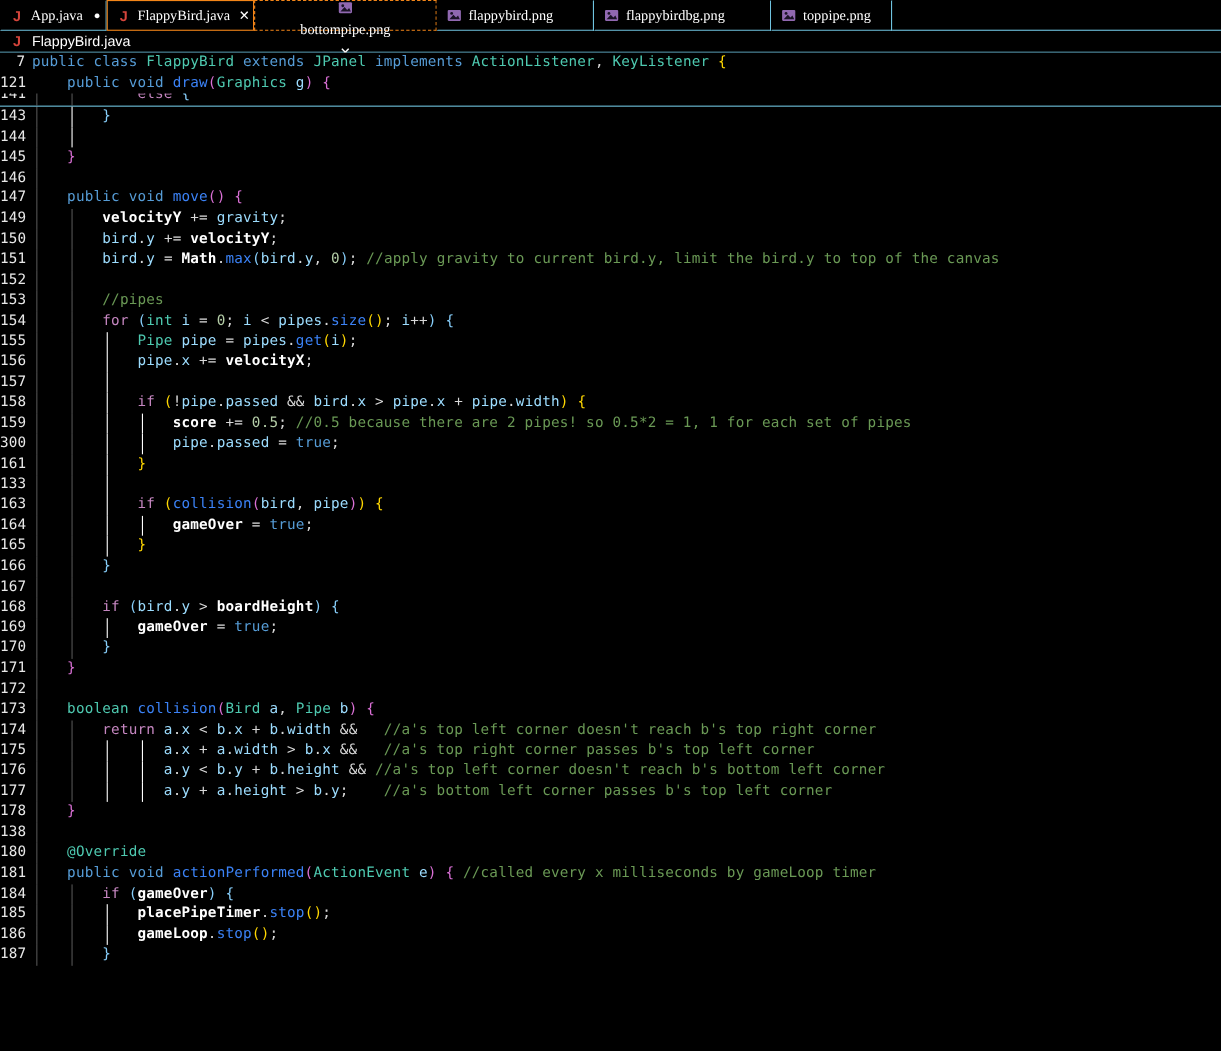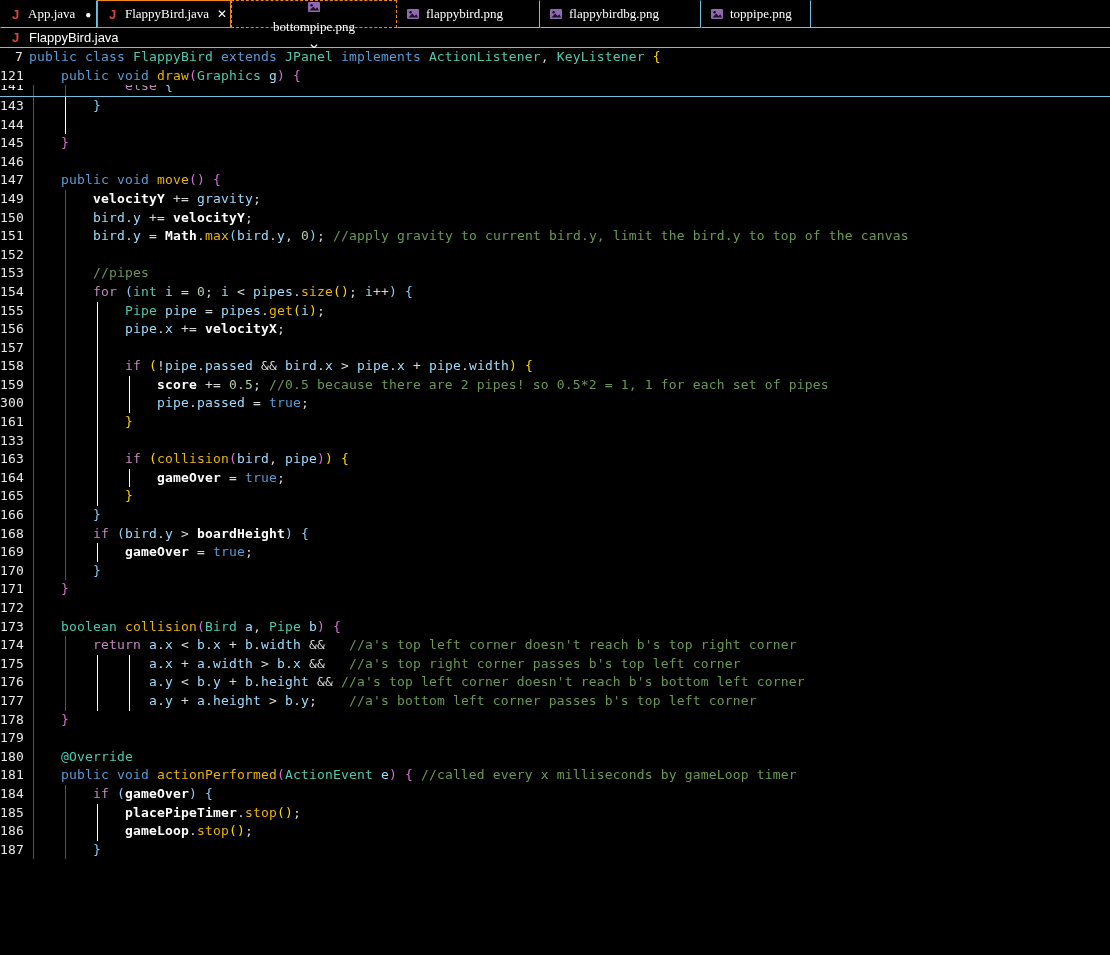--- a/index.html
+++ b/index.html
@@ -28,21 +28,21 @@
   .content{position:relative;margin-left:6px;white-space:pre;flex:1;}
   .guide{position:absolute;top:0;bottom:0;width:1px;background:rgba(255,255,255,.33);}
   .guide.bright{background:#fff;}
   .sticky{border-bottom:1px solid #6FC3DF;background:#000;}
   .partialwrap{height:10.8px;overflow:hidden;}
   .partialwrap .line{margin-top:-7.8px;}
   
   .tk-k{color:#569CD6;}           
   .tk-c{color:#C586C0;}           
   .tk-t{color:#4EC9B0;}           
-  .tk-f{color:#eab308;}           
+  .tk-f{color:#3b82f6;}           
   .tk-v{color:#9CDCFE;}           
   .tk-s{color:#FFFFFF;font-weight:700;} 
   .tk-w{color:#D8D8D8;}           
   .tk-n{color:#B5CEA8;}           
   .tk-m{color:#6A9955;}           
   .tk-g1{color:#FFD700;}          
   .tk-g2{color:#DA70D6;}          
   .tk-g3{color:#87CEFA;}          
 </style>
 </head>
@@ -204,20 +204,24 @@
       </div>
       <div class="line">
         <span class="num">165</span>
         <div class="content"><span class="guide" style="left: 4px;"></span><span class="guide" style="left: 36px;"></span><span class="guide bright" style="left: 68px;"></span><span class="tk-w">            </span><span class="tk-g1">}</span></div>
       </div>
       <div class="line">
         <span class="num">166</span>
         <div class="content"><span class="guide" style="left: 4px;"></span><span class="guide" style="left: 36px;"></span><span class="tk-w">        </span><span class="tk-g3">}</span></div>
       </div>
       <div class="line">
+        <span class="num">167</span>
+        <div class="content"><span class="guide" style="left: 4px;"></span><span class="guide" style="left: 36px;"></span></div>
+      </div>
+      <div class="line">
         <span class="num">168</span>
         <div class="content"><span class="guide" style="left: 4px;"></span><span class="guide" style="left: 36px;"></span><span class="tk-w">        </span><span class="tk-c">if</span><span class="tk-w"> </span><span class="tk-g3">(</span><span class="tk-v">bird</span><span class="tk-w">.</span><span class="tk-v">y</span><span class="tk-w"> &gt; </span><span class="tk-s">boardHeight</span><span class="tk-g3">)</span><span class="tk-w"> </span><span class="tk-g3">{</span></div>
       </div>
       <div class="line">
         <span class="num">169</span>
         <div class="content"><span class="guide" style="left: 4px;"></span><span class="guide" style="left: 36px;"></span><span class="guide bright" style="left: 68px;"></span><span class="tk-w">            </span><span class="tk-s">gameOver</span><span class="tk-w"> = </span><span class="tk-k">true</span><span class="tk-w">;</span></div>
       </div>
       <div class="line">
         <span class="num">170</span>
         <div class="content"><span class="guide" style="left: 4px;"></span><span class="guide" style="left: 36px;"></span><span class="tk-w">        </span><span class="tk-g3">}</span></div>
@@ -248,21 +252,21 @@
       </div>
       <div class="line">
         <span class="num">177</span>
         <div class="content"><span class="guide" style="left: 4px;"></span><span class="guide" style="left: 36px;"></span><span class="guide bright" style="left: 68px;"></span><span class="guide bright" style="left: 100px;"></span><span class="tk-w">               </span><span class="tk-v">a</span><span class="tk-w">.</span><span class="tk-v">y</span><span class="tk-w"> + </span><span class="tk-v">a</span><span class="tk-w">.</span><span class="tk-v">height</span><span class="tk-w"> &gt; </span><span class="tk-v">b</span><span class="tk-w">.</span><span class="tk-v">y</span><span class="tk-w">;    </span><span class="tk-m">//a's bottom left corner passes b's top left corner</span></div>
       </div>
       <div class="line">
         <span class="num">178</span>
         <div class="content"><span class="guide" style="left: 4px;"></span><span class="tk-w">    </span><span class="tk-g2">}</span></div>
       </div>
       <div class="line">
-        <span class="num">179</span>
+        <span class="num">138</span>
         <div class="content"><span class="guide" style="left: 4px;"></span></div>
       </div>
       <div class="line">
         <span class="num">180</span>
         <div class="content"><span class="guide" style="left: 4px;"></span><span class="tk-w">    </span><span class="tk-t">@Override</span></div>
       </div>
       <div class="line">
         <span class="num">181</span>
         <div class="content"><span class="guide" style="left: 4px;"></span><span class="tk-w">    </span><span class="tk-k">public void </span><span class="tk-f">actionPerformed</span><span class="tk-g2">(</span><span class="tk-t">ActionEvent</span><span class="tk-w"> </span><span class="tk-v">e</span><span class="tk-g2">)</span><span class="tk-w"> </span><span class="tk-g2">{</span><span class="tk-w"> </span><span class="tk-m">//called every x milliseconds by gameLoop timer</span></div>
       </div>

